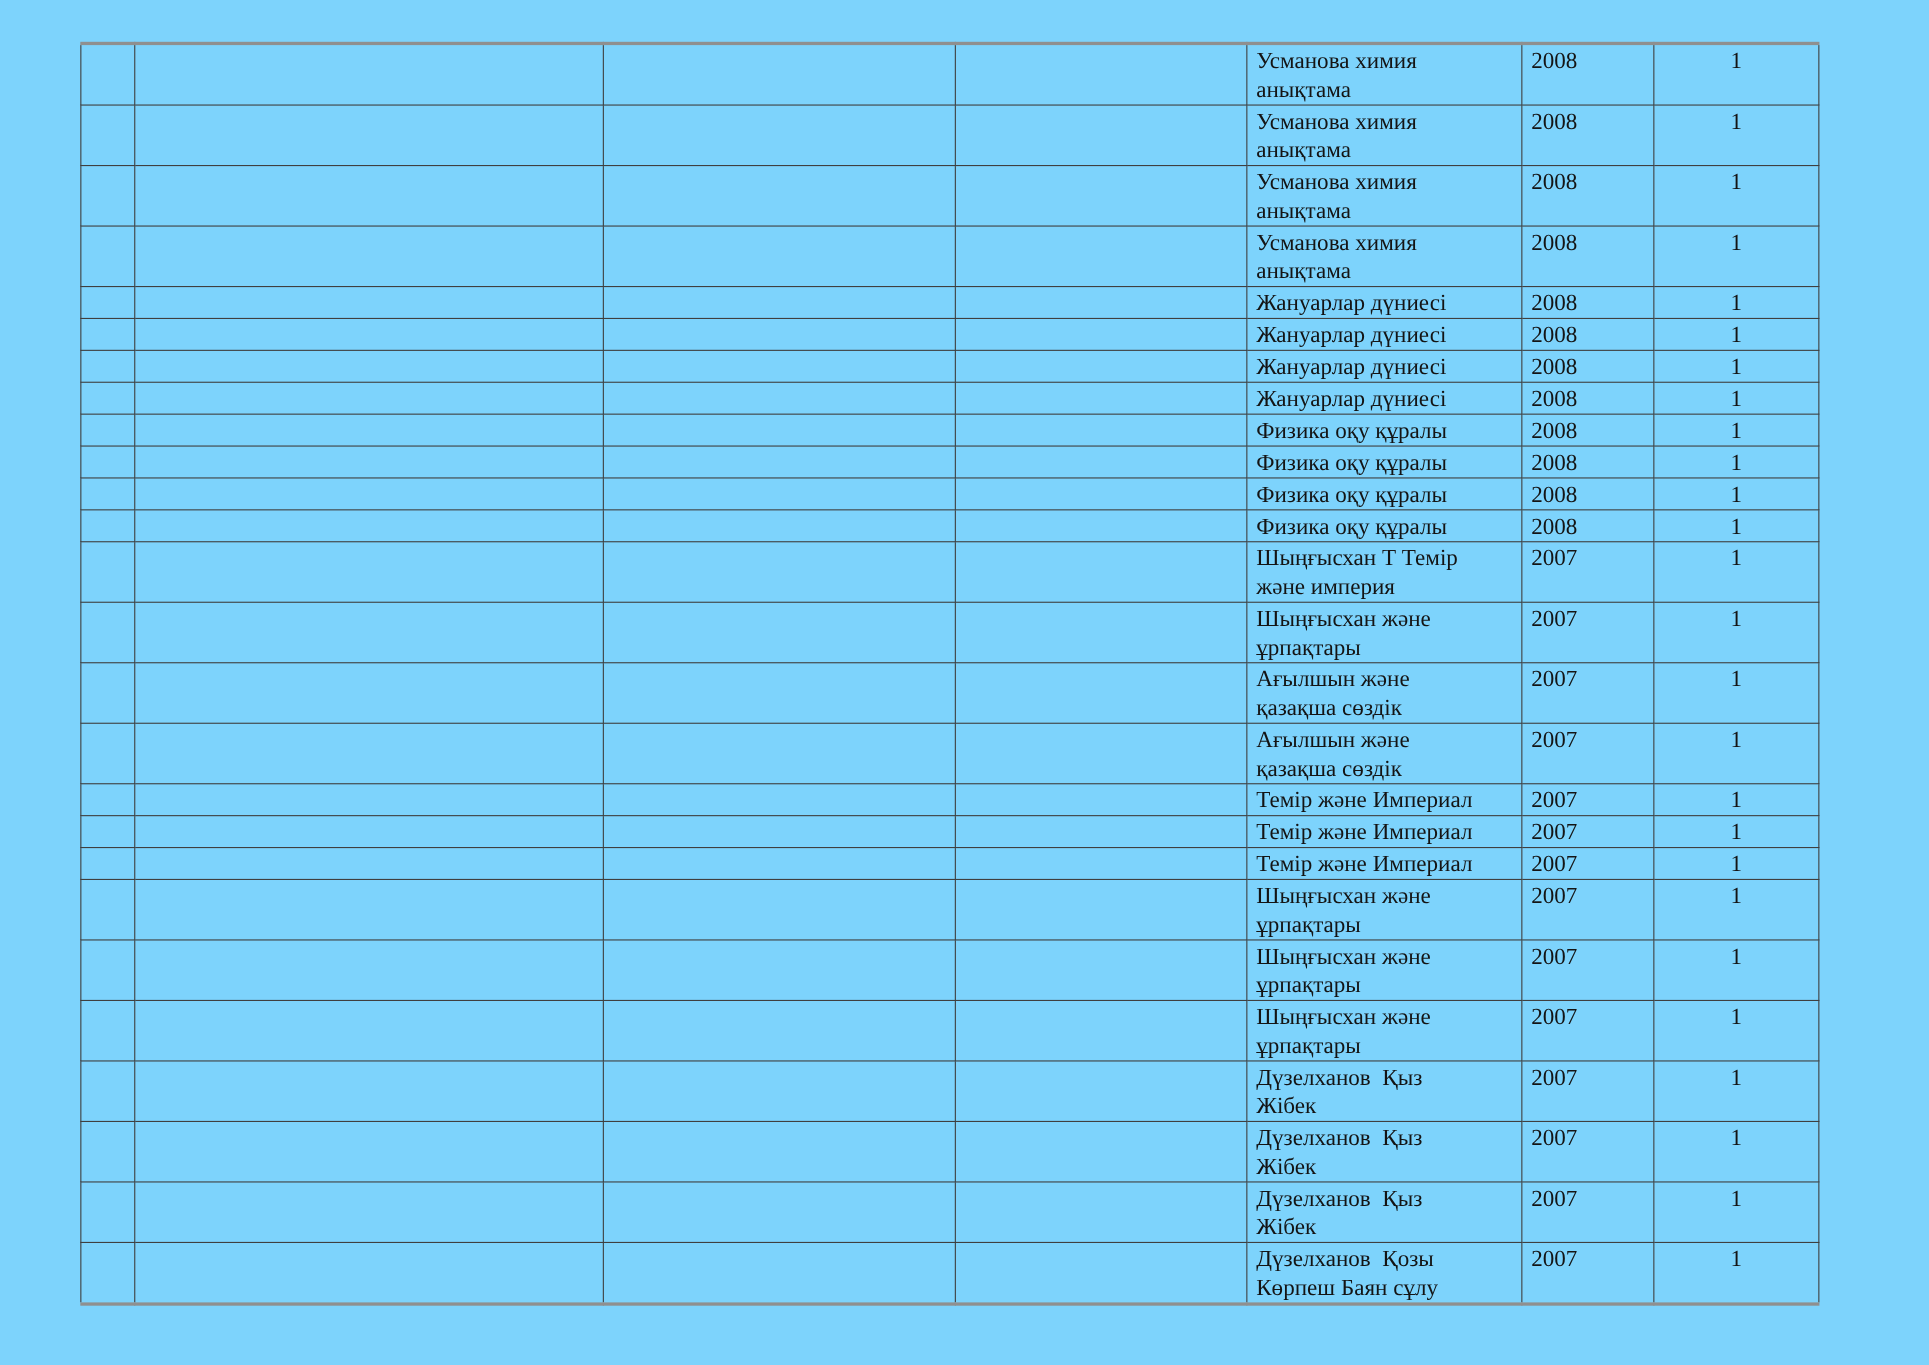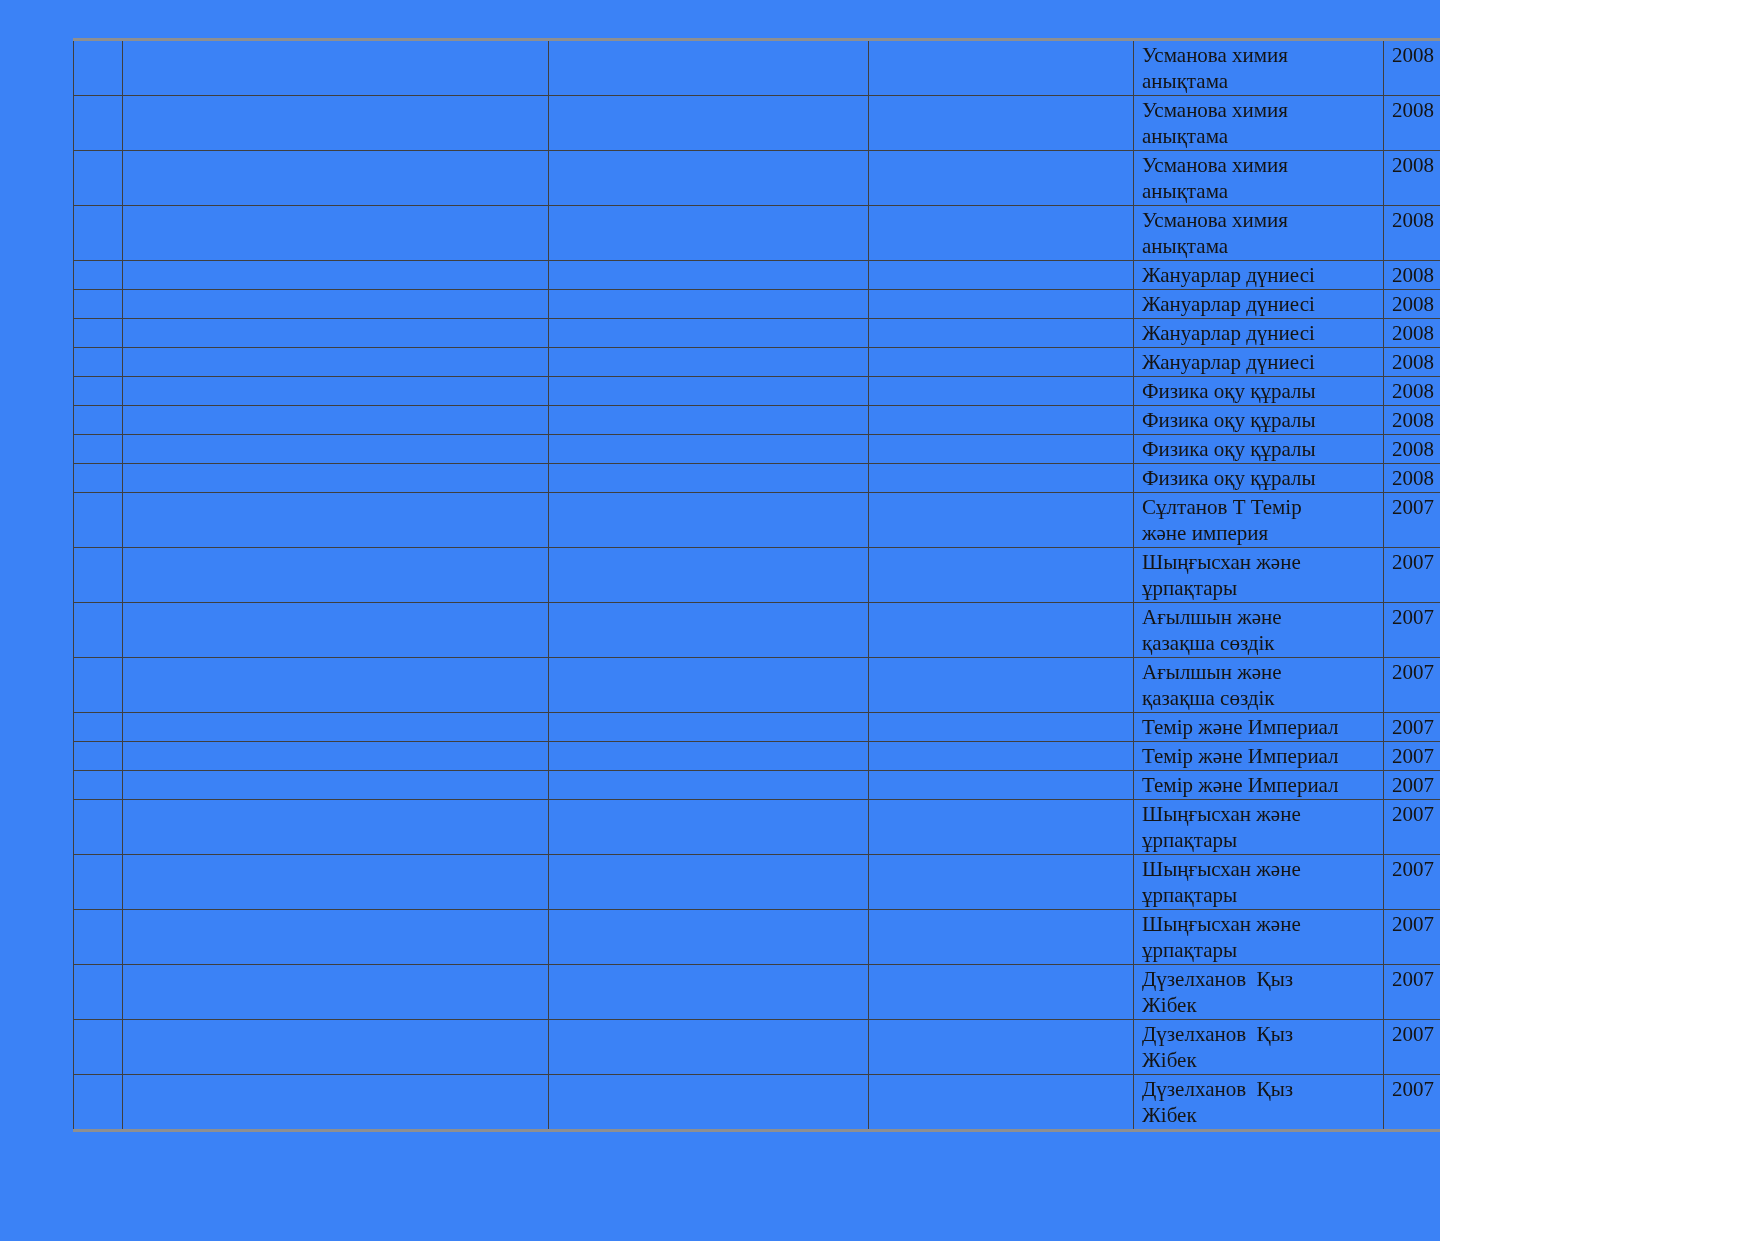--- a/index.html
+++ b/index.html
@@ -8,23 +8,23 @@
     background: #ffffff;
   }
   body {
     width: 1754px;
     height: 1241px;
     font-family: "Liberation Serif", "DejaVu Serif", serif;
     color: #141414;
   }
   .page {
     position: relative;
-    width: 1440px;
+    width: 1754px;
     height: 1241px;
-    background: #3b82f6;
+    background: #7dd3fc;
     overflow: hidden;
   }
   table.books {
     position: absolute;
     left: 73px;
     top: 38px;
     width: 1580px;
     border-collapse: collapse;
     table-layout: fixed;
     border-top: 3px solid #8f8f8f;
@@ -187,21 +187,21 @@
     <td class="cell-d"></td>
     <td class="cell-title">Физика оқу құралы</td>
     <td class="cell-year">2008</td>
     <td class="cell-count">1</td>
   </tr>
         <tr>
     <td class="cell-num"></td>
     <td class="cell-b"></td>
     <td class="cell-c"></td>
     <td class="cell-d"></td>
-    <td class="cell-title">Сұлтанов Т Темір
+    <td class="cell-title">Шыңғысхан Т Темір
 және империя</td>
     <td class="cell-year">2007</td>
     <td class="cell-count">1</td>
   </tr>
         <tr>
     <td class="cell-num"></td>
     <td class="cell-b"></td>
     <td class="cell-c"></td>
     <td class="cell-d"></td>
     <td class="cell-title">Шыңғысхан және
@@ -306,18 +306,28 @@
     <td class="cell-year">2007</td>
     <td class="cell-count">1</td>
   </tr>
         <tr>
     <td class="cell-num"></td>
     <td class="cell-b"></td>
     <td class="cell-c"></td>
     <td class="cell-d"></td>
     <td class="cell-title">Дүзелханов  Қыз
 Жібек</td>
+    <td class="cell-year">2007</td>
+    <td class="cell-count">1</td>
+  </tr>
+        <tr>
+    <td class="cell-num"></td>
+    <td class="cell-b"></td>
+    <td class="cell-c"></td>
+    <td class="cell-d"></td>
+    <td class="cell-title">Дүзелханов  Қозы
+Көрпеш Баян сұлу</td>
     <td class="cell-year">2007</td>
     <td class="cell-count">1</td>
   </tr>
       </tbody>
   </table>
 </div>
 
 </body></html>

